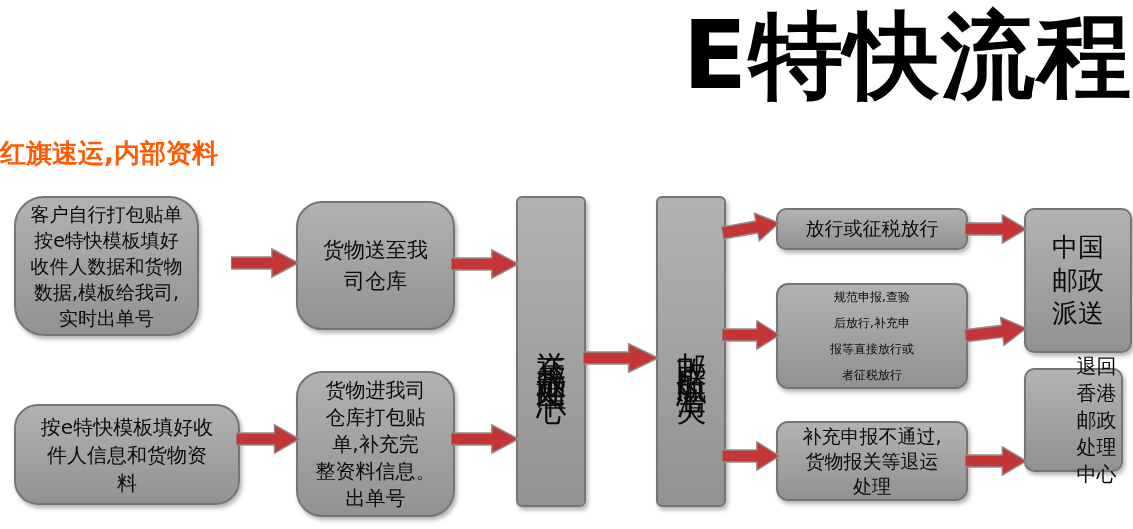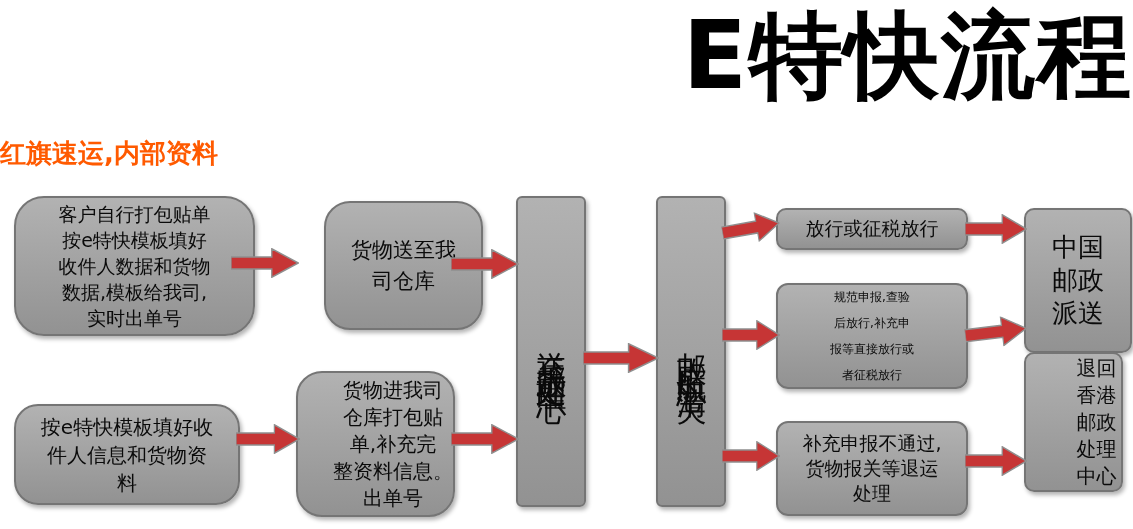--- a/index.html
+++ b/index.html
@@ -58,40 +58,40 @@
   }
 </style>
 </head>
 <body>
 
 <div id="canvas">
 
   <div class="title">E特快流程</div>
   <div class="subtitle">红旗速运,内部资料</div>
 
-  <div class="node" style="left:14px;top:196px;width:241px;height:140px;border-radius:30px;font-size:19px;line-height:26px;">
+  <div class="node" style="left:14px;top:196px;width:185px;height:140px;border-radius:30px;font-size:19px;line-height:26px;">
     <span>客户自行打包贴单
 按e特快模板填好
 收件人数据和货物
 数据,模板给我司,
 实时出单号</span>
   </div>
 
   <div class="node" style="left:14px;top:404px;width:226px;height:101px;border-radius:24px;font-size:20px;line-height:28px;justify-content:center;">
     <span>按e特快模板填好收
 件人信息和货物资
 料</span>
   </div>
 
-  <div class="node" style="left:296px;top:201px;width:159px;height:129px;border-radius:26px;font-size:21px;line-height:31px;margin-left:28px;">
+  <div class="node" style="left:296px;top:201px;width:159px;height:129px;border-radius:26px;font-size:21px;line-height:31px;">
     <span>货物送至我
 司仓库</span>
   </div>
 
-  <div class="node" style="left:296px;top:371px;width:159px;height:146px;border-radius:26px;font-size:20px;line-height:27px;justify-content:flex-end;">
+  <div class="node" style="left:296px;top:371px;width:159px;height:146px;border-radius:26px;font-size:20px;line-height:27px;">
     <span>货物进我司
 仓库打包贴
 单,补充完
 整资料信息。
 出单号</span>
   </div>
 
   <div class="node vertical" style="left:516px;top:196px;width:70px;height:311px;border-radius:6px;font-size:30px;">
     <span>送至邮政处理中心</span>
   </div>
@@ -104,33 +104,33 @@
     <span>放行或征税放行</span>
   </div>
 
   <div class="node" style="left:776px;top:283px;width:192px;height:106px;border-radius:12px;font-size:12px;line-height:26px;">
     <span>规范申报,查验
 后放行,补充申
 报等直接放行或
 者征税放行</span>
   </div>
 
-  <div class="node" style="left:776px;top:421px;width:192px;height:95px;border-radius:12px;font-size:19px;line-height:25px;">
+  <div class="node" style="left:776px;top:421px;width:192px;height:80px;border-radius:12px;font-size:19px;line-height:25px;">
     <span>补充申报不通过,
 货物报关等退运
 处理</span>
   </div>
 
   <div class="node" style="left:1024px;top:208px;width:108px;height:145px;border-radius:10px;font-size:26px;line-height:33px;">
     <span>中国
 邮政
 派送</span>
   </div>
 
-  <div class="node" style="left:1024px;top:352px;width:99px;height:140px;border-radius:10px;font-size:20px;line-height:27px;padding-left:46px;">
+  <div class="node" style="left:1024px;top:368px;width:99px;height:104px;border-radius:10px;font-size:20px;line-height:27px;padding-left:46px;">
     <span>退回
 香港
 邮政
 处理
 中心</span>
   </div>
 
   <div class="arrow" style="left:231px;top:248px;width:68px;height:30px;">
     <svg viewBox="0 0 100 40" preserveAspectRatio="none">
       <polygon points="0,12 60,12 60,1 99,20 60,39 60,28 0,28"></polygon>

